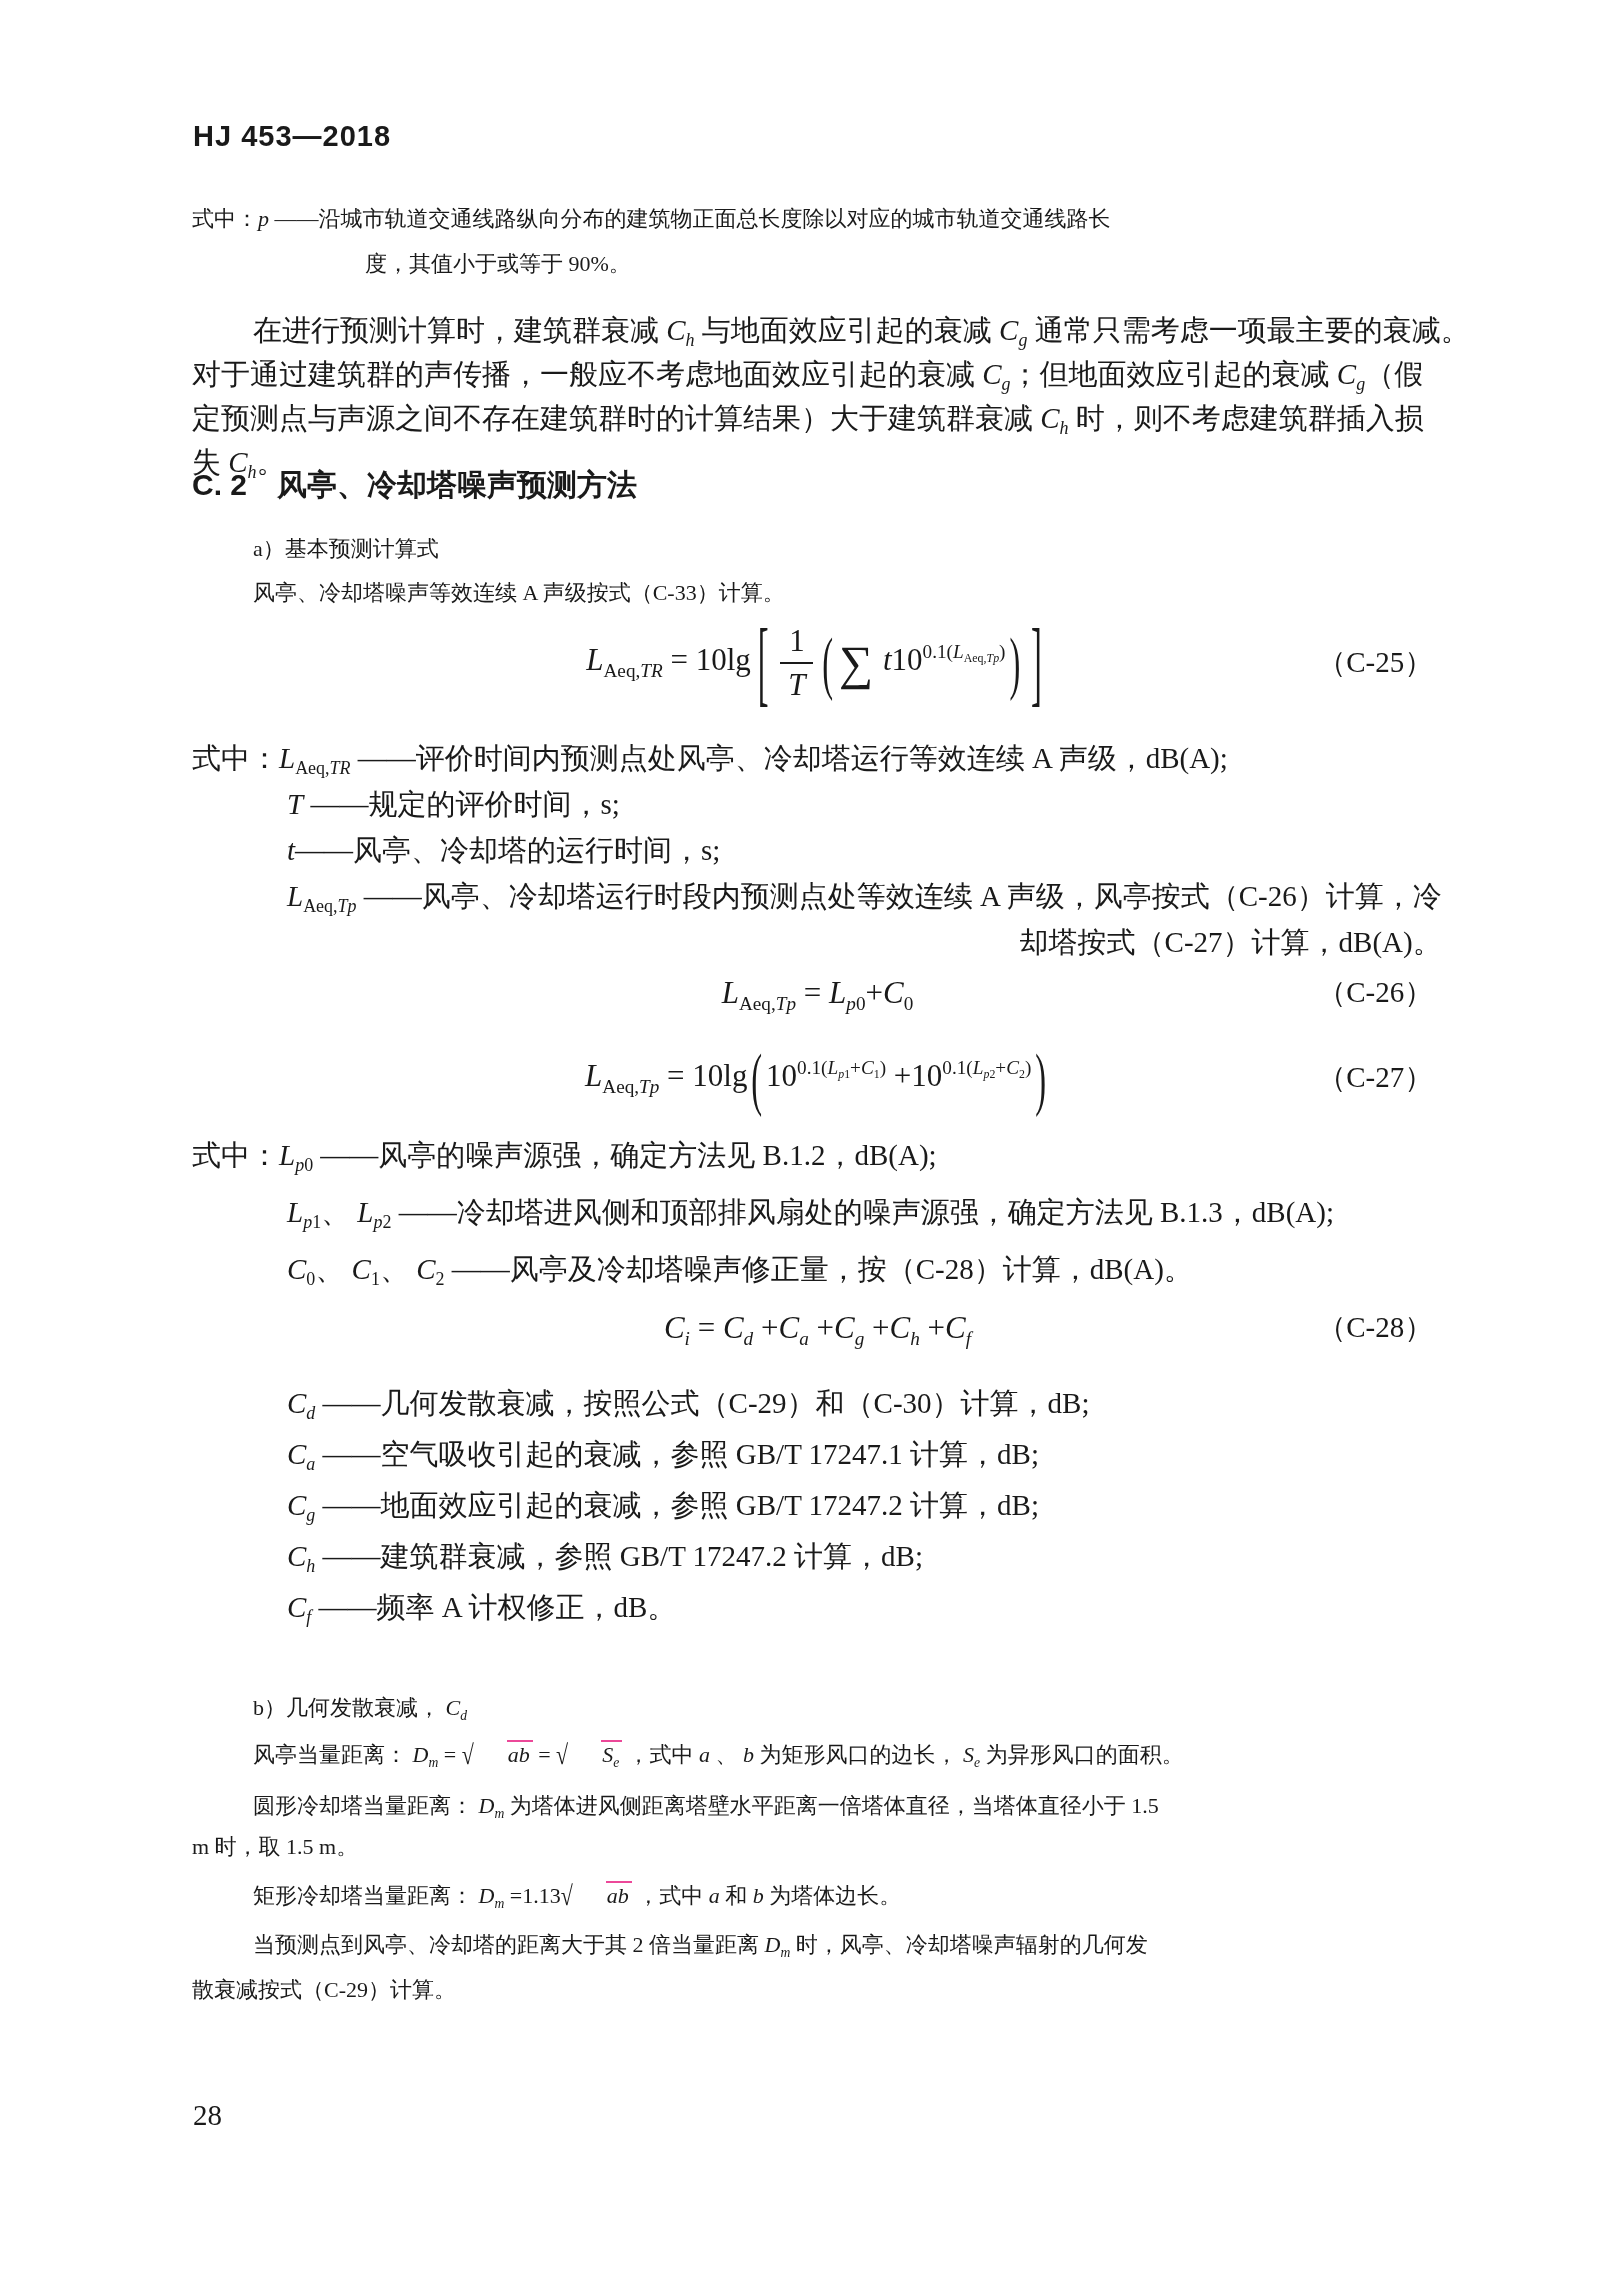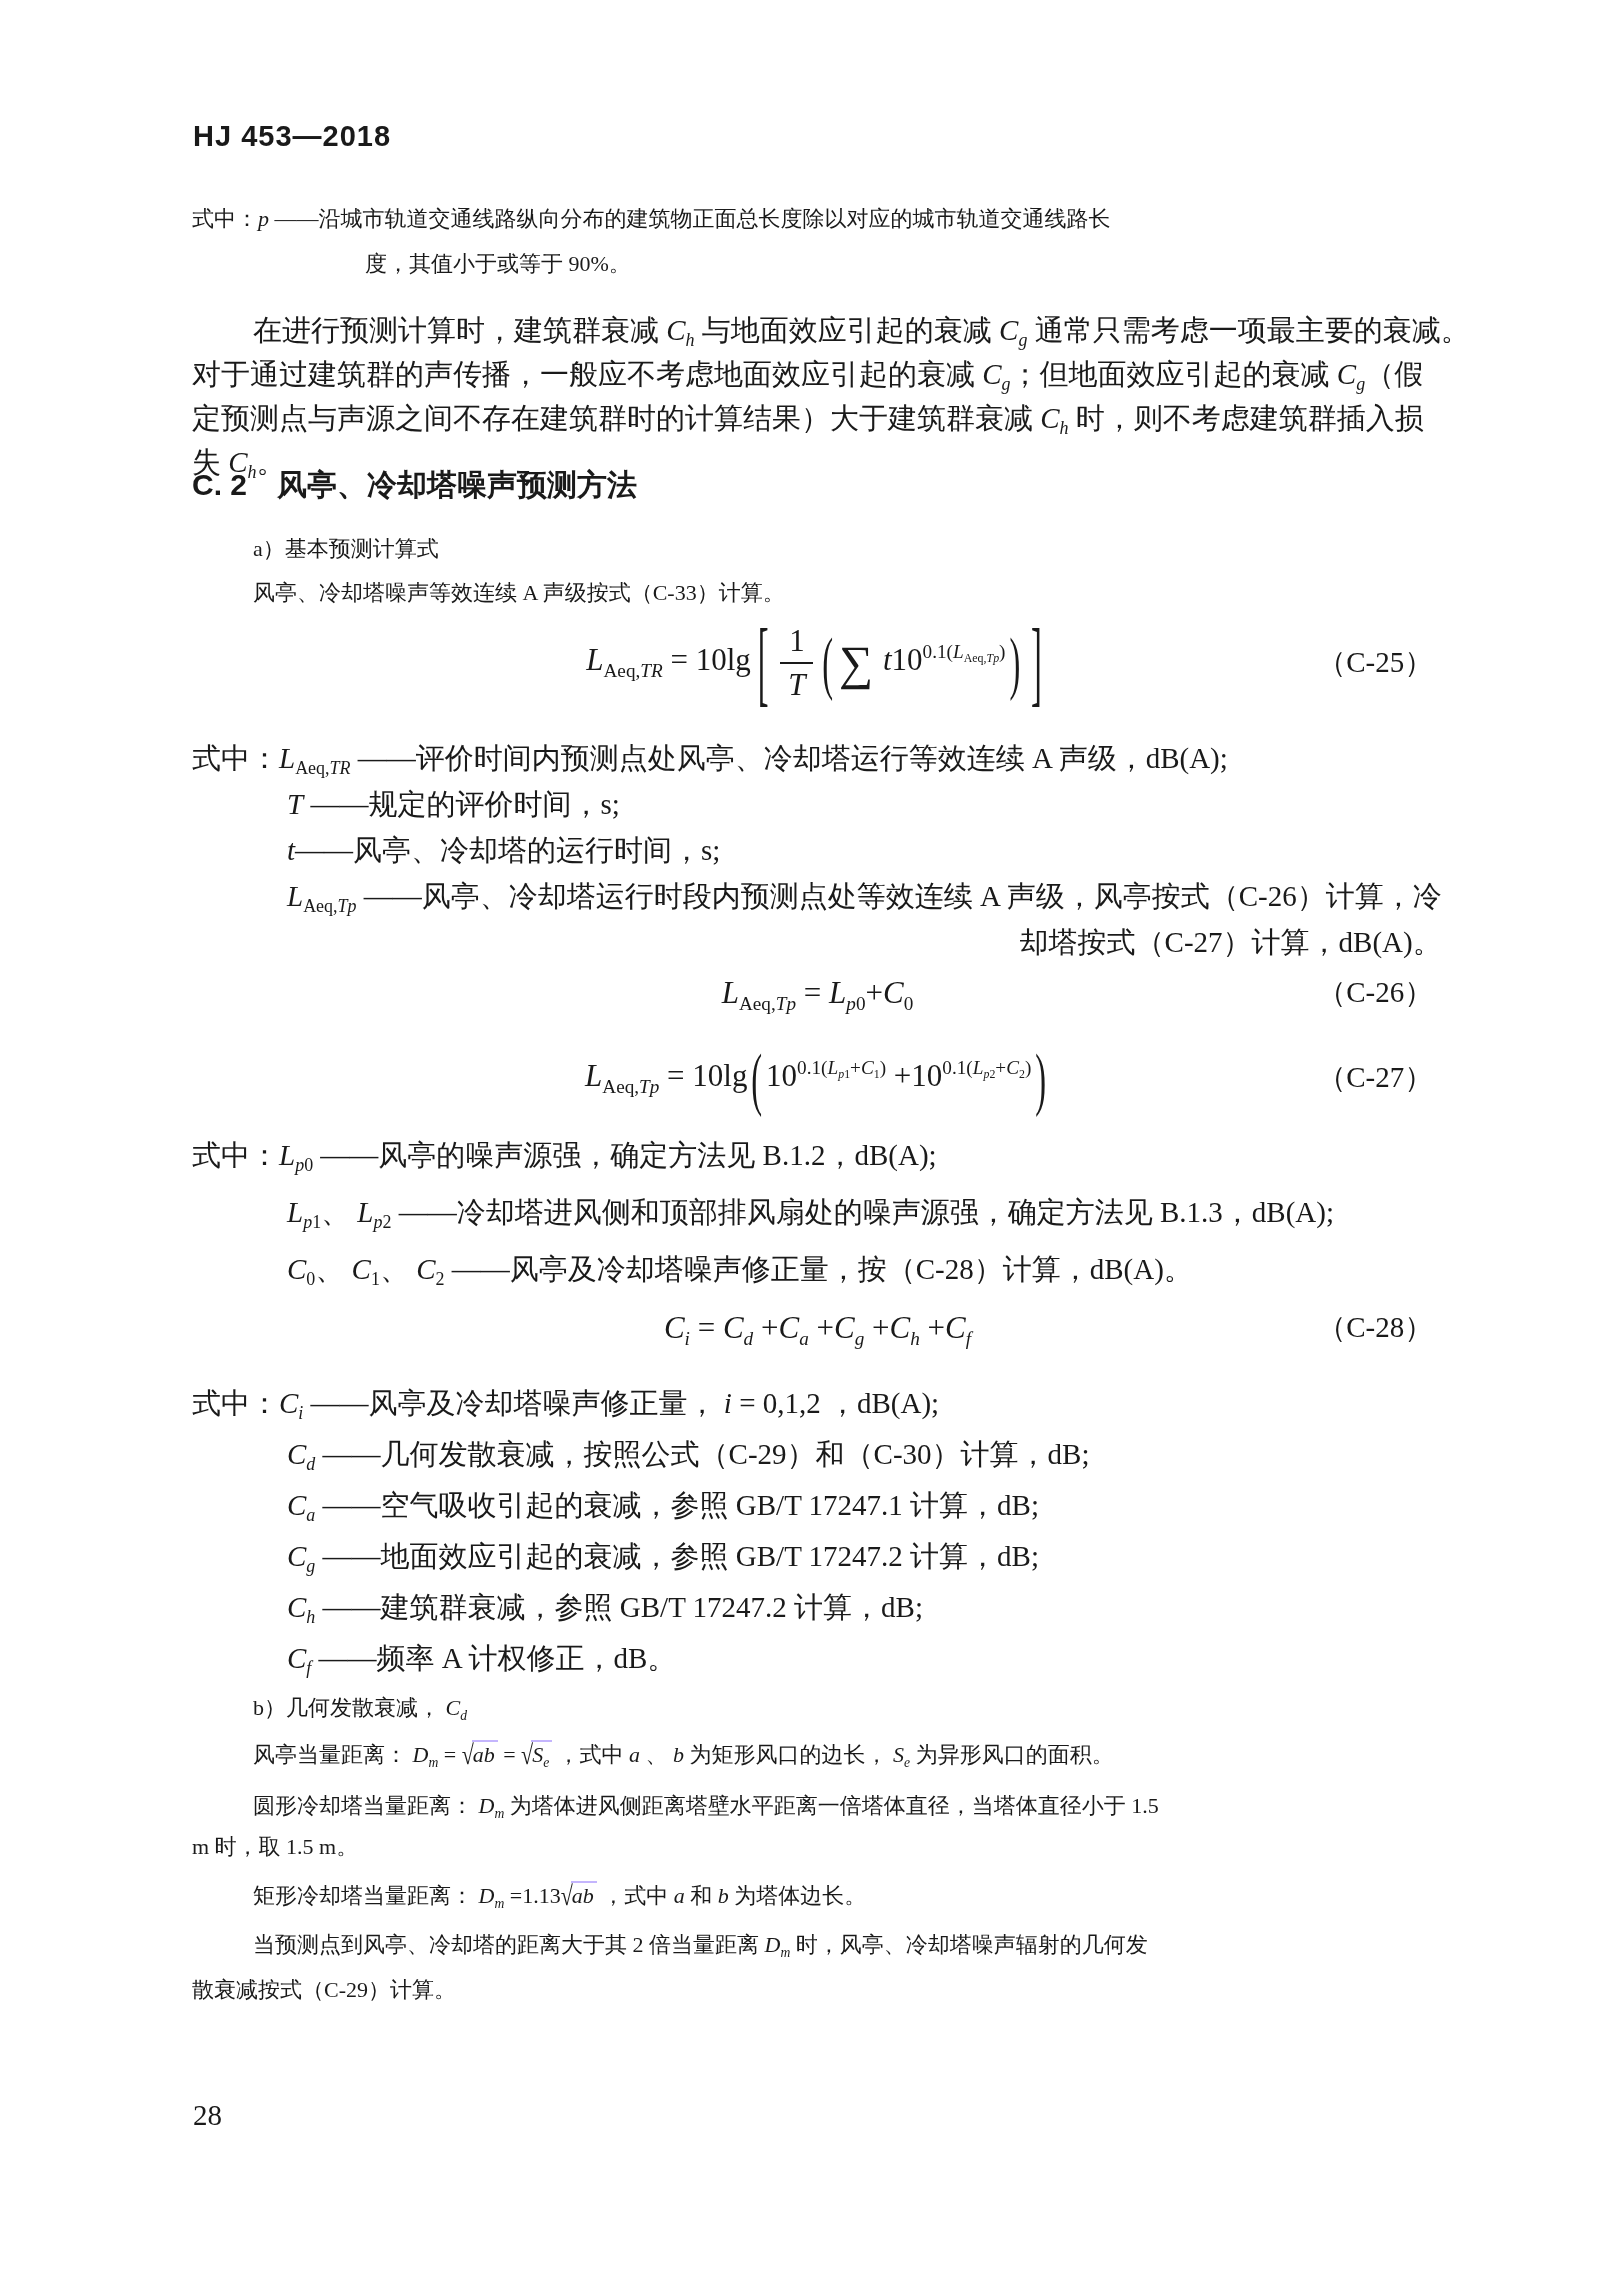--- a/index.html
+++ b/index.html
@@ -44,21 +44,21 @@
   sup { font-size:62%; line-height:0; vertical-align:0.65em; }
   .frac { display:inline-block; vertical-align:middle; text-align:center; margin:0 4.9px; }
   .frac .fn { display:block; border-bottom:2px solid #1a1a1a; padding:0 8.8px 2.9px; }
   .frac .fd { display:block; padding-top:2.9px; }
   .sum { font-size:1.55em; vertical-align:middle; line-height:0.8; margin:0 2px; }
   .bg { display:inline-block; vertical-align:middle; font-weight:400; }
   .bk { transform:scaleY(2.9); font-size:1.05em; margin:0 6.9px; }
   .pr { transform:scaleY(2.15); font-size:1.05em; margin:0 3.9px; }
   .sqrt { white-space:nowrap; }
   .sqrt .rs { display:inline-block; transform:scaleY(1.25); margin-right:-2px; }
-  .sqrt .rd { border-top:2px solid #c4b5fd; padding:0 2.9px 0 1px; }
+  .sqrt .rd { border-top:2px solid #ec4899; padding:0 2.9px 0 1px;margin-left:35px; }
 </style>
 </head>
 <body>
 
 <div class="hdr">HJ 453—2018</div>
 
 <div class="tl" style="top:197px;left:192px">式中：<i>p</i> ——沿城市轨道交通线路纵向分布的建筑物正面总长度除以对应的城市轨道交通线路长</div>
 <div class="tl" style="top:242px;left:365px">度，其值小于或等于 90%。</div>
 
 <div id="para1">
@@ -101,21 +101,20 @@
     <div class="rl ind1"><i>L</i><sub><i>p</i>1</sub>、 <i>L</i><sub><i>p</i>2</sub> ——冷却塔进风侧和顶部排风扇处的噪声源强，确定方法见 B.1.3，dB(A);</div>
     <div class="rl ind1"><i>C</i><sub>0</sub>、 <i>C</i><sub>1</sub>、 <i>C</i><sub>2</sub> ——风亭及冷却塔噪声修正量，按（C-28）计算，dB(A)。</div>
   </div>
 
 <div class="frow" style="top:1306px;height:43px">
   <span><i>C</i><sub><i>i</i></sub> = <i>C</i><sub><i>d</i></sub> +<i>C</i><sub><i>a</i></sub> +<i>C</i><sub><i>g</i></sub> +<i>C</i><sub><i>h</i></sub> +<i>C</i><sub><i>f</i></sub></span>
   <span class="ftag">（C-28）</span>
 </div>
 
 <div id="dl3" class="dl">
-    <div class="rl ind0">式中：<i>C</i><sub><i>i</i></sub> ——风亭及冷却塔噪声修正量， <i>i</i> = 0,1,2 ，dB(A);</div>
     <div class="rl ind1"><i>C</i><sub><i>d</i></sub> ——几何发散衰减，按照公式（C-29）和（C-30）计算，dB;</div>
     <div class="rl ind1"><i>C</i><sub><i>a</i></sub> ——空气吸收引起的衰减，参照 GB/T 17247.1 计算，dB;</div>
     <div class="rl ind1"><i>C</i><sub><i>g</i></sub> ——地面效应引起的衰减，参照 GB/T 17247.2 计算，dB;</div>
     <div class="rl ind1"><i>C</i><sub><i>h</i></sub> ——建筑群衰减，参照 GB/T 17247.2 计算，dB;</div>
     <div class="rl ind1"><i>C</i><sub><i>f</i></sub> ——频率 A 计权修正，dB。</div>
   </div>
 
 <div class="tl" style="top:1686px;left:253px">b）几何发散衰减， <i>C</i><sub><i>d</i></sub></div>
 <div class="tl" style="top:1733px;left:253px">风亭当量距离： <i>D</i><sub><i>m</i></sub> = <span class="sqrt"><span class="rs">√</span><span class="rd"><i>ab</i></span></span> = <span class="sqrt"><span class="rs">√</span><span class="rd"><i>S</i><sub><i>e</i></sub></span></span> ，式中 <i>a</i> 、 <i>b</i> 为矩形风口的边长， <i>S</i><sub><i>e</i></sub> 为异形风口的面积。</div>
 <div class="tl" style="top:1784px;left:253px">圆形冷却塔当量距离： <i>D</i><sub><i>m</i></sub> 为塔体进风侧距离塔壁水平距离一倍塔体直径，当塔体直径小于 1.5</div>

